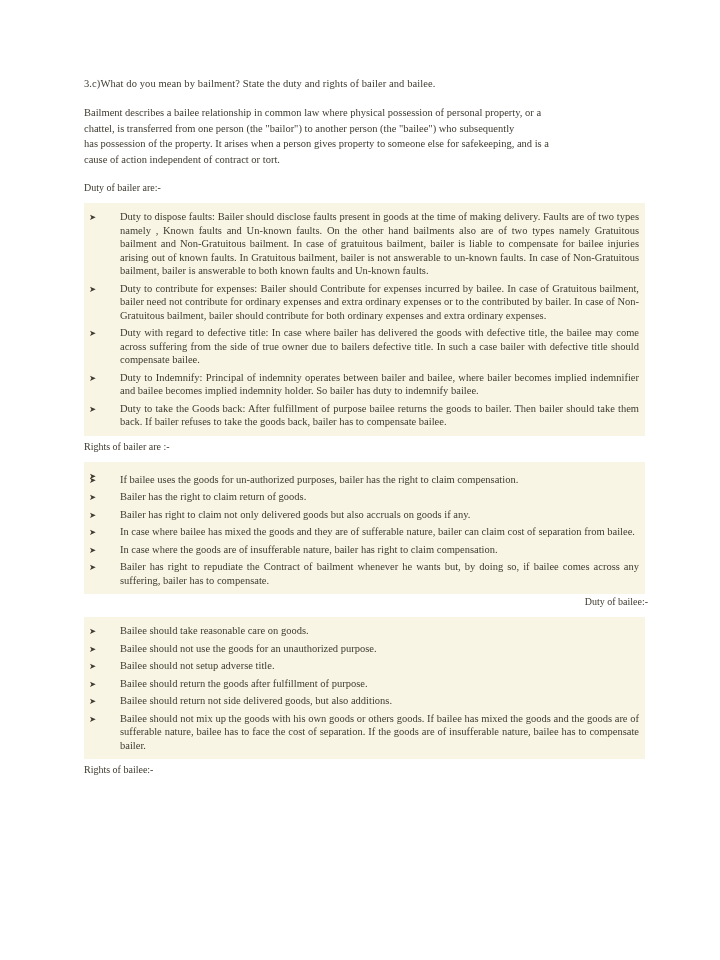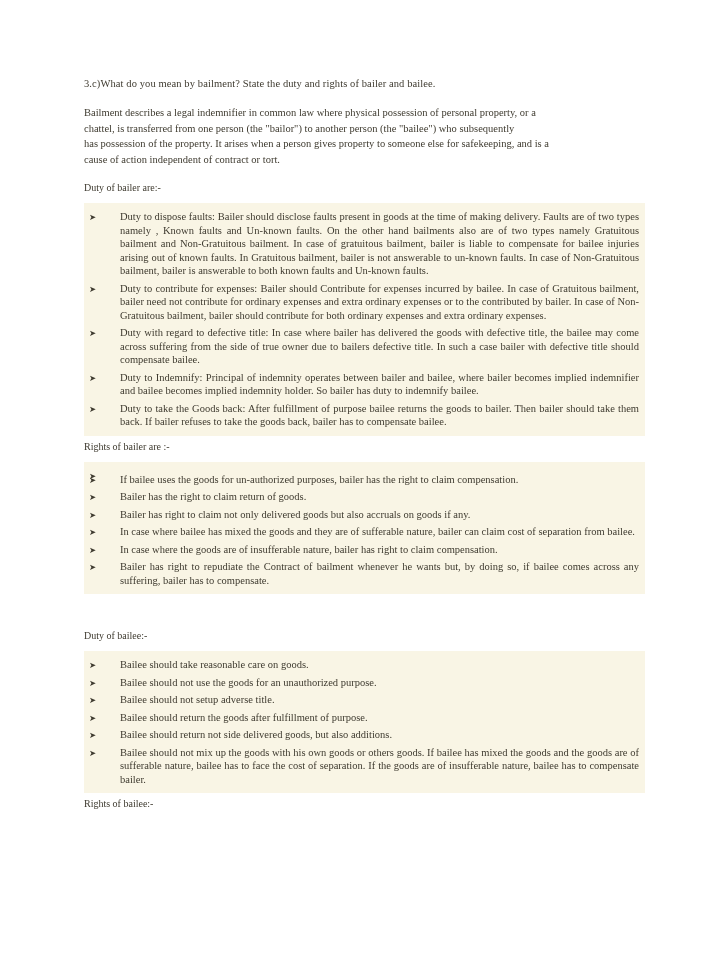--- a/index.html
+++ b/index.html
@@ -30,21 +30,21 @@
     font-size:10.5px;
     line-height:15.5px;
   }
   .intro .intro-line{white-space:nowrap;}
   .section-heading{
     font-size:10px;
     line-height:15px;
   }
   .sp-normal{margin-top:13px;}
   .sp-tight{margin-top:3px;}
-  .sp-large{margin-top:34px;}
+  .sp-large{text-align:right;}
   ul.bullet-list{
     list-style:none;
     background:var(--highlight);
     margin:8px 3px 0 0;
     padding:7px 6px 7px 0;
   }
   li.bullet-item{
     position:relative;
     padding-left:36px;
     font-size:10.5px;
@@ -62,21 +62,21 @@
   }
   .bullet-text{display:inline;}
 </style>
 </head>
 <body>
 
 <div class="page">
   <div class="doc-title">3.c)What do you mean by bailment? State the duty and rights of bailer and bailee.</div>
 
   <div class="intro" id="intro">
-      <div class="intro-line">Bailment describes a legal indemnifier in common law where physical possession of personal property, or a</div>
+      <div class="intro-line">Bailment describes a bailee relationship in common law where physical possession of personal property, or a</div>
       <div class="intro-line">chattel, is transferred from one person (the "bailor") to another person (the "bailee") who subsequently</div>
       <div class="intro-line">has possession of the property. It arises when a person gives property to someone else for safekeeping, and is a</div>
       <div class="intro-line">cause of action independent of contract or tort.</div>
     </div>
 
   <div id="sections">
       <div class="section-heading sp-normal">Duty of bailer are:-</div>
       <ul class="bullet-list">
         <li class="bullet-item"><span class="bullet-marker">➤</span><span class="bullet-text">Duty to dispose faults: Bailer should disclose faults present in goods at the time of making delivery. Faults are of two types namely , Known faults and Un-known faults. On the other hand bailments also are of two types namely Gratuitous bailment and Non-Gratuitous bailment. In case of gratuitous bailment, bailer is liable to compensate for bailee injuries arising out of known faults. In Gratuitous bailment, bailer is not answerable to un-known faults. In case of Non-Gratuitous bailment, bailer is answerable to both known faults and Un-known faults.</span></li>
         <li class="bullet-item"><span class="bullet-marker">➤</span><span class="bullet-text">Duty to contribute for expenses: Bailer should Contribute for expenses incurred by bailee. In case of Gratuitous bailment, bailer need not contribute for ordinary expenses and extra ordinary expenses or to the contributed by bailer. In case of Non-Gratuitous bailment, bailer should contribute for both ordinary expenses and extra ordinary expenses.</span></li>

